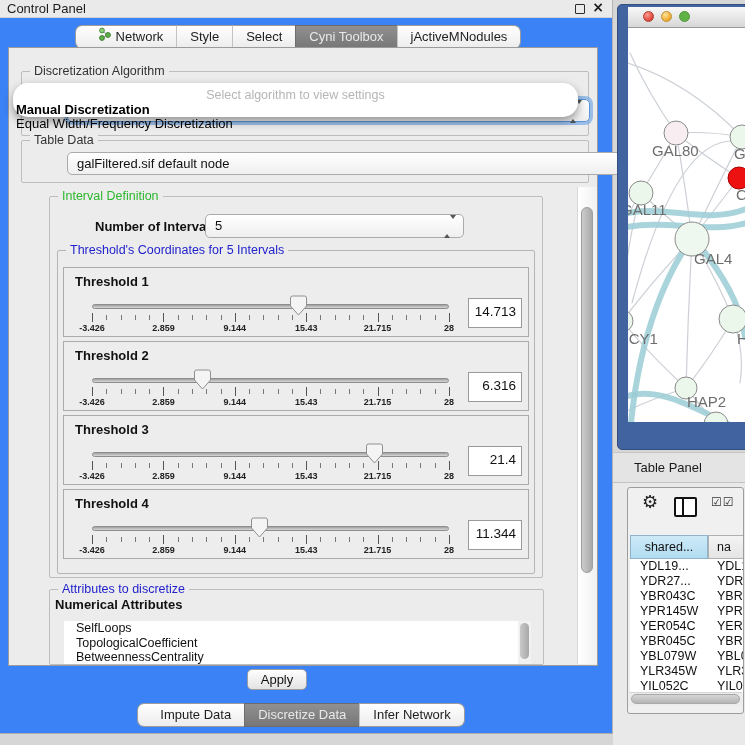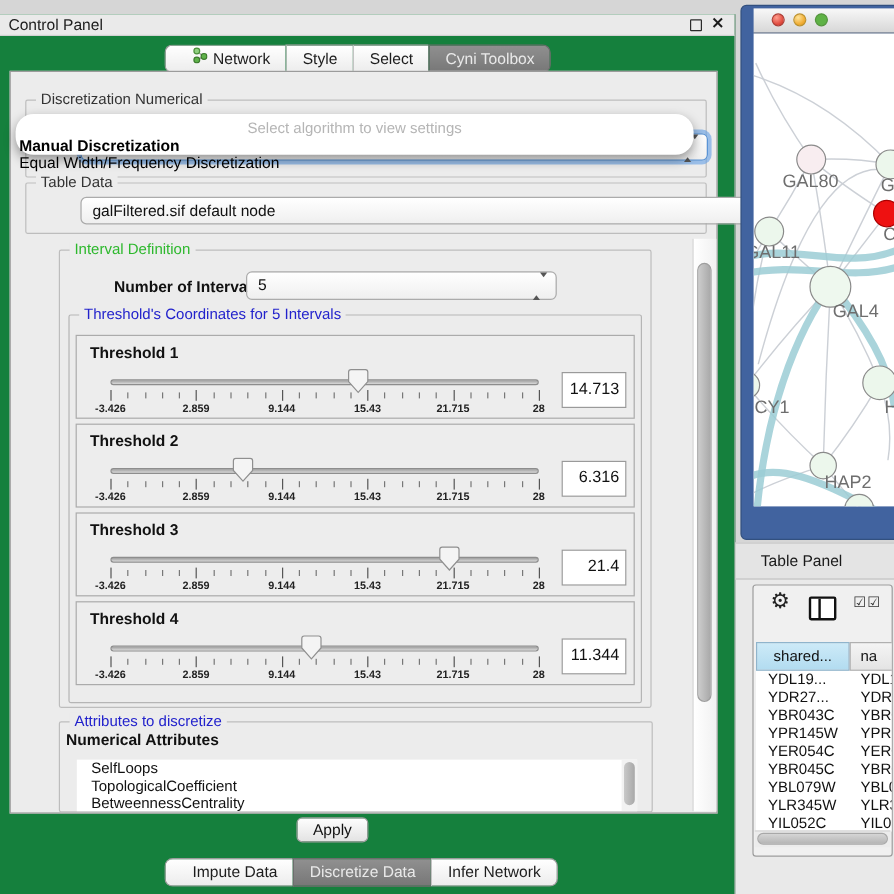--- a/index.html
+++ b/index.html
@@ -1,20 +1,20 @@
 <!DOCTYPE html>
 <html><head>
 <meta charset="utf-8">
 <style>
   html,body{margin:0;padding:0;}
   body{background:#cfcfcf;font-family:"Liberation Sans","DejaVu Sans",sans-serif;-webkit-font-smoothing:antialiased;}
   #root{position:relative;width:745px;height:745px;overflow:hidden;background:#d6d6d6;}
 
   
-  .control-panel{position:absolute;left:0;top:12px;width:612px;height:733px;background:#15803d;
+  .control-panel{position:absolute;left:0;top:0;width:612px;height:733px;background:#3b82f6;
     border-right:1px solid #b3b3b3;border-bottom:1px solid #aeaeae;}
   .cp-titlebar{position:absolute;left:0;top:0;right:0;height:17px;background:#eaeaea;border-bottom:1px solid #d2d2d2;}
   .cp-title{position:absolute;left:7px;top:1px;font-size:13px;color:#1c1c1c;}
   .float-ico{position:absolute;right:27px;top:4px;width:8px;height:8px;border:1.4px solid #2b2b2b;border-radius:1px;}
   .close-ico{position:absolute;right:8px;top:-1px;font-size:14px;font-weight:bold;color:#1b1b1b;font-family:"DejaVu Sans",sans-serif;}
 
   
   .segbar{position:absolute;display:flex;justify-content:center;}
   .segbar .seg{height:22px;line-height:22px;padding:0 13px;font-size:13px;color:#1d1d1d;
     background:linear-gradient(#ffffff,#ececec);border-top:1px solid #9c9c9c;border-bottom:1px solid #9c9c9c;
@@ -150,26 +150,29 @@
         </div>
         <div class="seg">
           <span>Style</span>
         </div>
         <div class="seg">
           <span>Select</span>
         </div>
         <div class="seg sel">
           <span>Cyni Toolbox</span>
         </div>
+        <div class="seg">
+          <span>jActiveMNodules</span>
+        </div>
       </div>
 
     <div class="content">
 
       <div class="group g-algo">
-        <span class="gtitle dark">Discretization Numerical</span>
+        <span class="gtitle dark">Discretization Algorithm</span>
         <div class="combo focus algo-combo">
           <span class="updown"><span class="arr-u"></span><span class="arr-d"></span></span>
         </div>
       </div>
 
       <div class="group g-tdata">
         <span class="gtitle dark">Table Data</span>
         <div class="combo tdata-combo">
           <span class="cval">galFiltered.sif default node</span>
           <span class="updown"><span class="arr-u"></span><span class="arr-d"></span></span>

